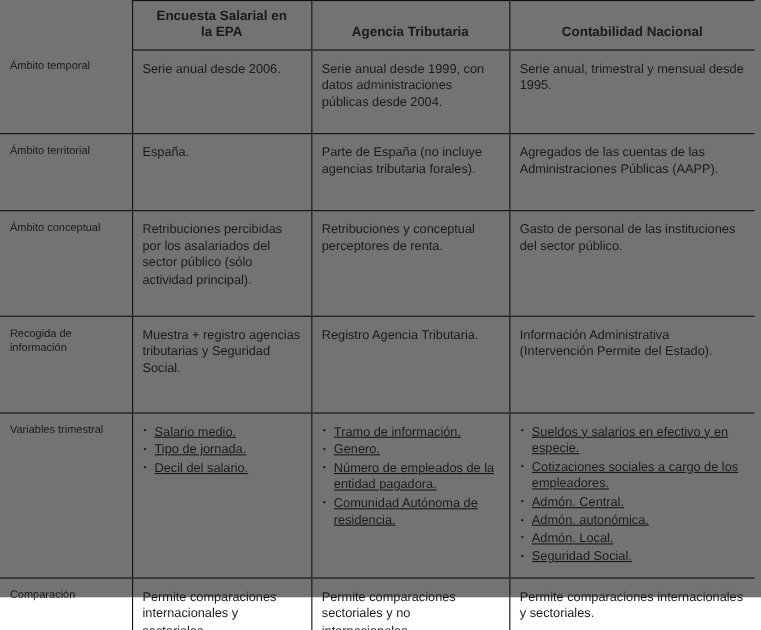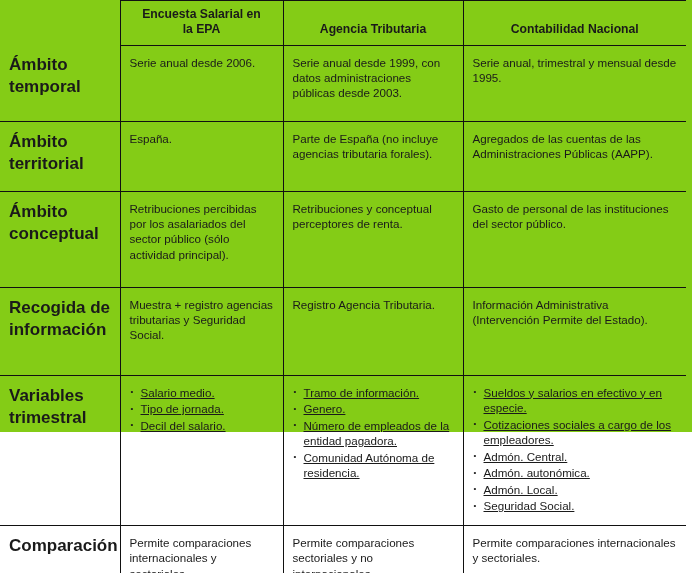--- a/index.html
+++ b/index.html
@@ -11,24 +11,24 @@
   body {
     width: 692px;
     height: 573px;
     overflow: hidden;
     font-family: "Liberation Sans", sans-serif;
     color: #1a1a1a;
   }
 
   .sheet {
     width: 692px;
-    height: 432px;
+    height: 543px;
     box-sizing: border-box;
     position: relative;
-    background: #84cc16;
+    background: #737373;
   }
 
   table.cmp {
     width: 686px;
     margin: 0;
     border-collapse: collapse;
     table-layout: fixed;
     font-size: 11.6px;
     line-height: 1.33;
   }
@@ -65,25 +65,25 @@
     border-bottom: 1.3px solid #111111;
   }
 
   
   table.cmp tbody td.v-sep,
   table.cmp thead th.v-sep {
     border-left: 1.1px solid #111111;
   }
 
   td.rowlabel {
-    font-weight: bold;
+    font-weight: normal;
     vertical-align: middle;
     padding-left: 4px;
     padding-right: 6px;
-    font-size: 17px;
+    font-size: 10px;
     line-height: 1.3;
   }
 
   ul.blist {
     margin: 0;
     padding: 0;
     list-style: none;
   }
   ul.blist li {
     position: relative;
@@ -133,21 +133,21 @@
         <th class="v-sep">Agencia Tributaria</th>
         <th class="v-sep">Contabilidad Nacional</th>
       </tr>
     </thead>
 
     <tbody>
 
       <tr class="r-temporal">
         <td class="rowlabel">Ámbito temporal</td>
         <td class="cellbody v-sep">Serie anual desde 2006.</td>
-        <td class="cellbody v-sep">Serie anual desde 1999, con datos administraciones públicas desde 2003.</td>
+        <td class="cellbody v-sep">Serie anual desde 1999, con datos administraciones públicas desde 2004.</td>
         <td class="cellbody v-sep">Serie anual, trimestral y mensual desde 1995.</td>
       </tr>
 
       <tr class="r-territorial">
         <td class="rowlabel">Ámbito territorial</td>
         <td class="cellbody v-sep">España.</td>
         <td class="cellbody v-sep">Parte de España (no incluye agencias tributaria forales).</td>
         <td class="cellbody v-sep">Agregados de las cuentas de las Administraciones Públicas (AAPP).</td>
       </tr>
 

